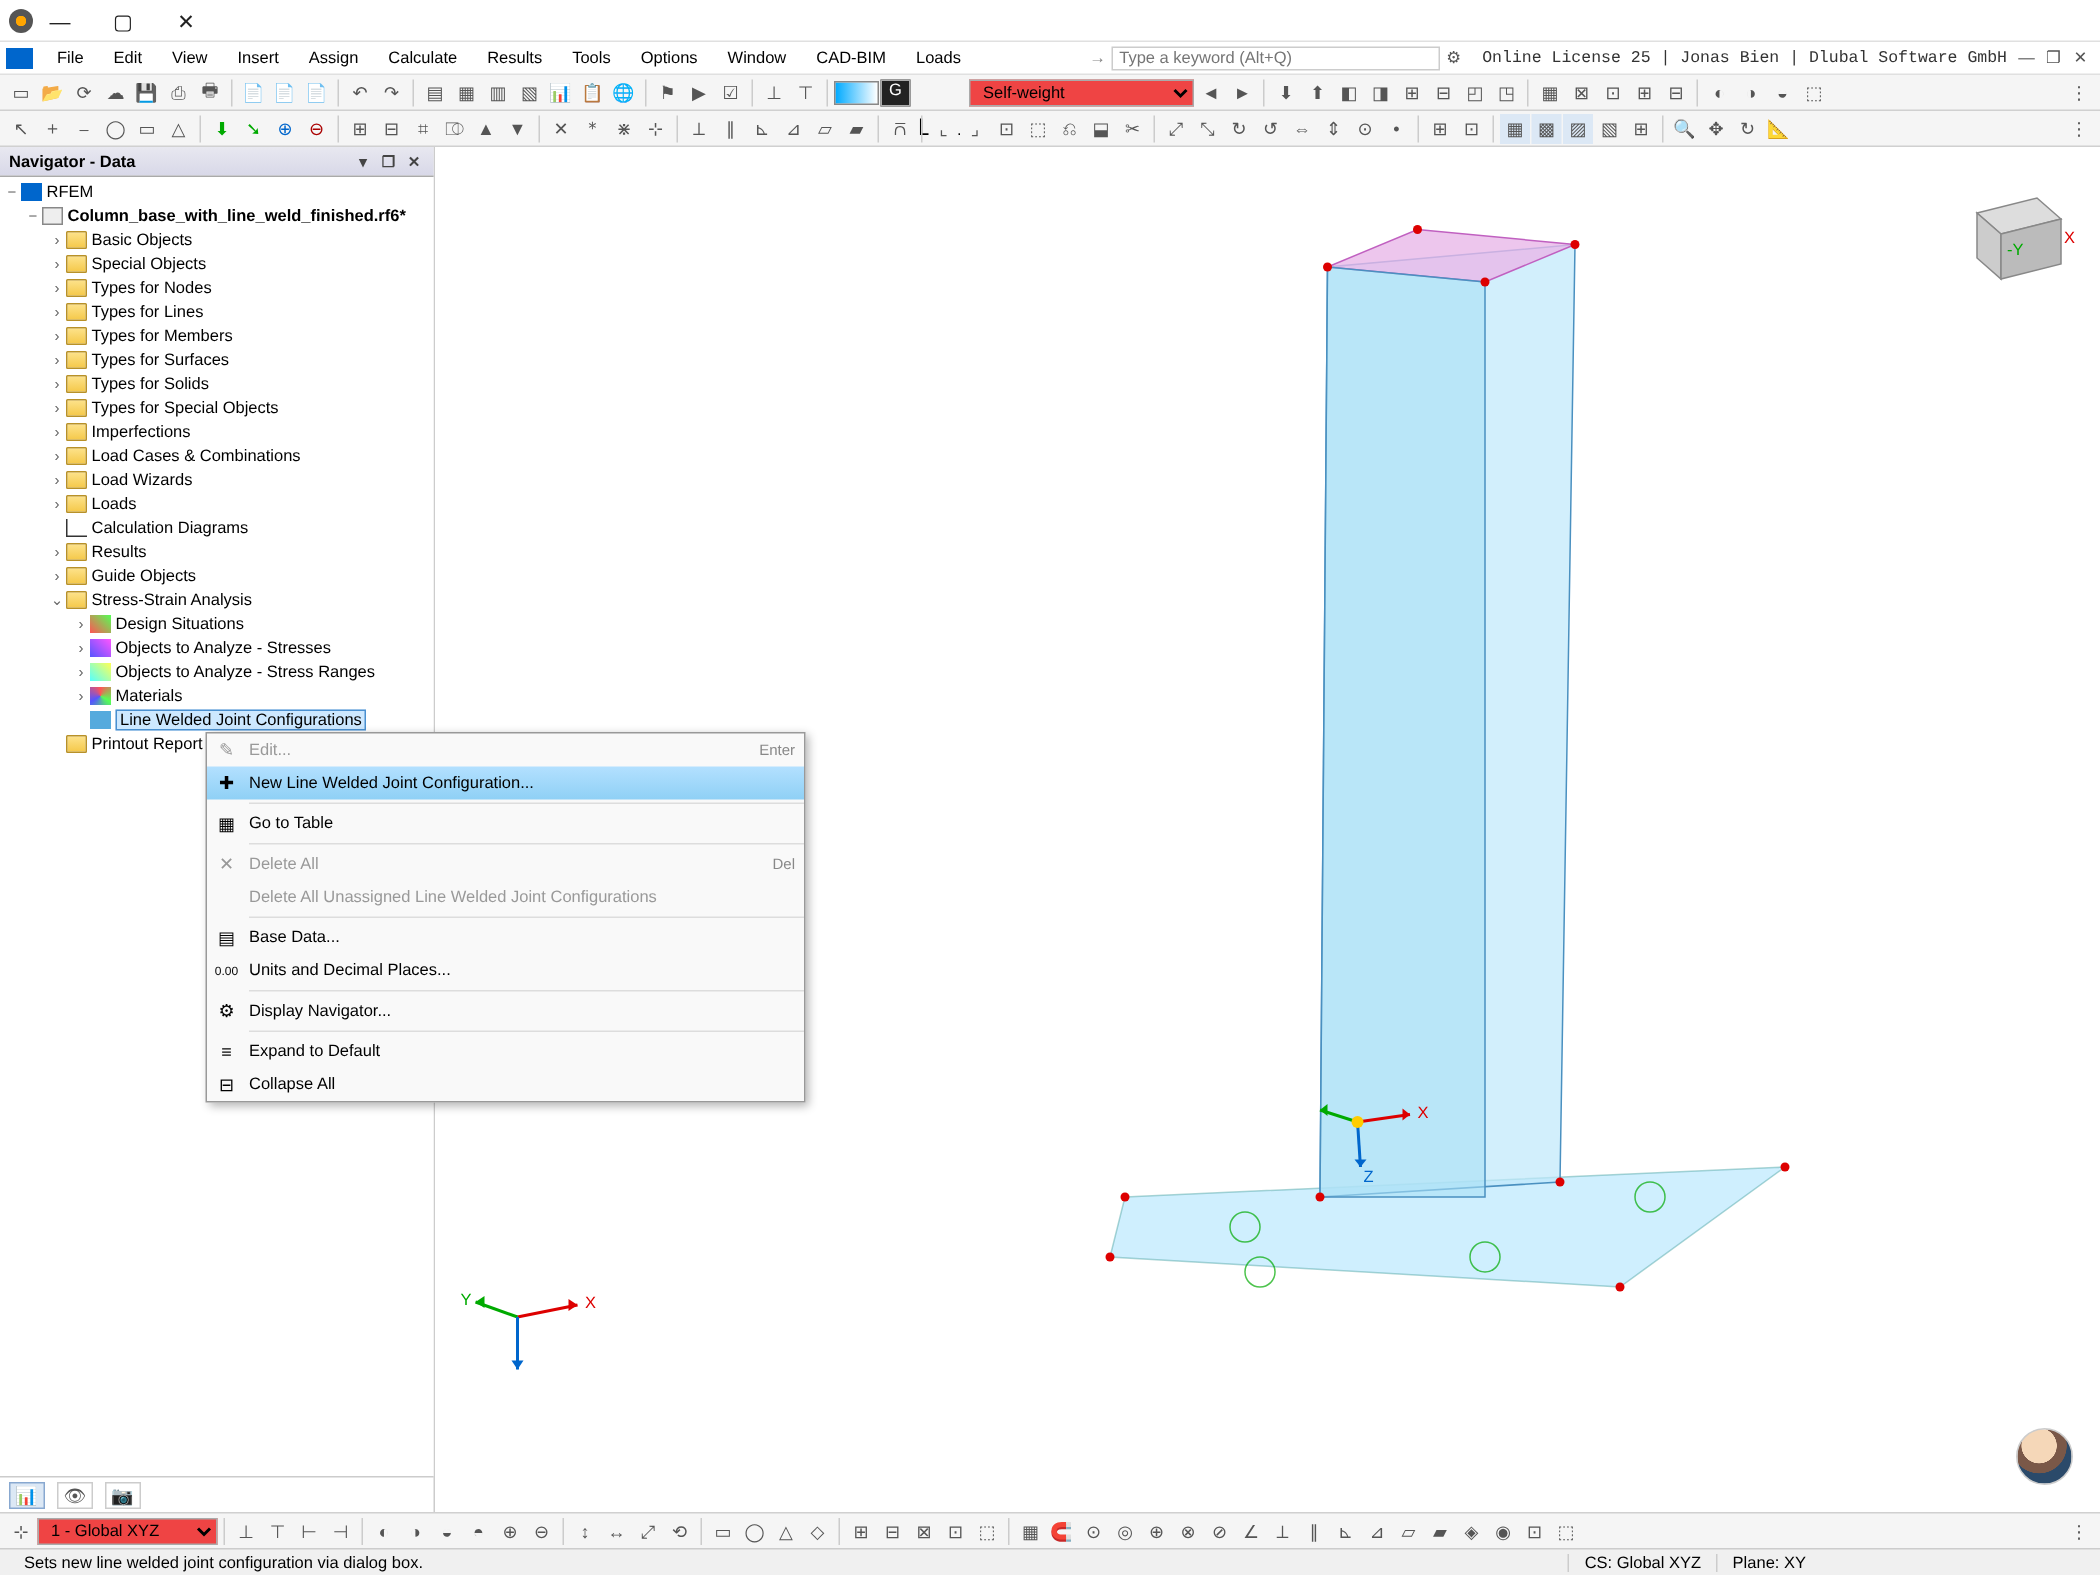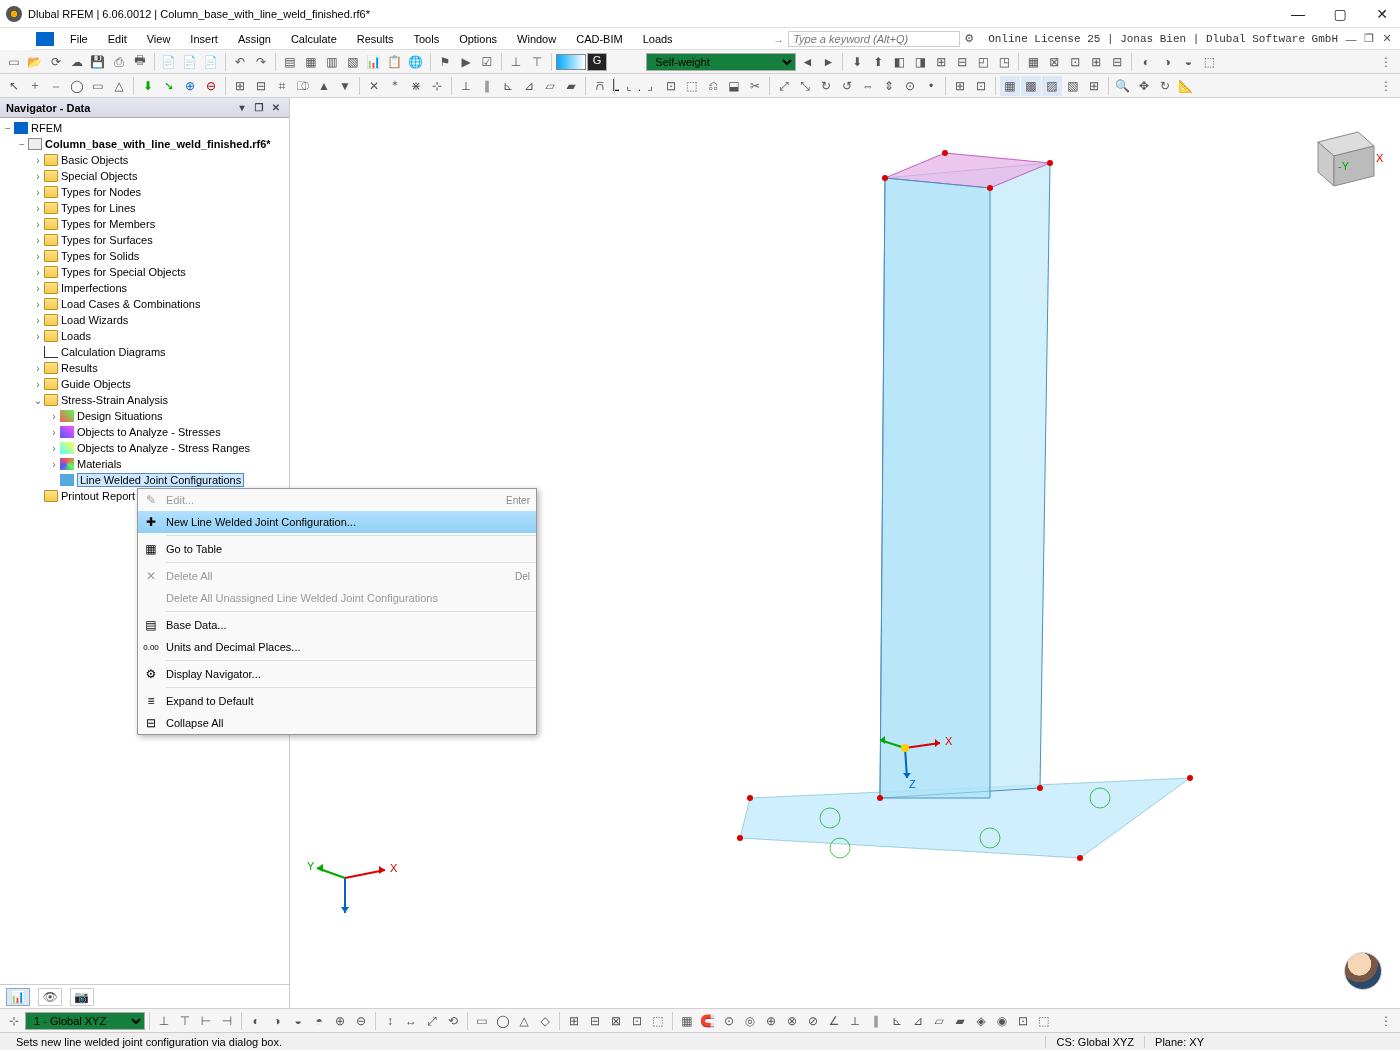--- a/index.html
+++ b/index.html
@@ -2,32 +2,32 @@
 <html><head>
 <meta charset="utf-8">
 <style>
 * { margin: 0; padding: 0; box-sizing: border-box; font-family: "Segoe UI", Tahoma, sans-serif; font-size: 11px; }
 html, body { width: 1400px; height: 1050px; overflow: hidden; background: #fff; }
 .titlebar { height: 28px; background: #fff; display: flex; align-items: center; padding: 0 6px; border-bottom: 1px solid #e0e0e0; }
 .titlebar .icon { width: 16px; height: 16px; background: radial-gradient(circle,#ffa500 30%,#555 31%); border-radius: 50%; margin-right: 6px; }
 .titlebar .title { flex: 1; }
 .winbtns { display: flex; gap: 18px; }
 .winbtn { width: 24px; height: 24px; display: flex; align-items: center; justify-content: center; cursor: pointer; font-size: 14px; color: #222; }
-.menubar { height: 22px; background: #fff; display: flex; align-items: center; padding: 0 4px; border-bottom: 1px solid #e0e0e0; margin-left: 32px; }
+.menubar { height: 22px; background: #fff; display: flex; align-items: center; padding: 0 4px; border-bottom: 1px solid #e0e0e0; }
 .menubar .logo { width: 18px; height: 14px; background: #0066cc; margin-right: 6px; }
 .menubar .menu { padding: 2px 10px; cursor: pointer; }
 .menubar .spacer { flex: 1; }
-.menubar .search { width: 172px; height: 16px; border: 1px solid #ccc; padding: 0 4px; color: #999; font-style: italic; }
+.menubar .search { width: 219px; height: 16px; border: 1px solid #ccc; padding: 0 4px; color: #999; }
 .menubar .license { margin-left: 10px; color: #333; padding-right:4px;font-family:Liberation Mono, monospace; }
 .menubar .smbtn { width:14px; height:14px; margin:0 2px; display:inline-flex; align-items:center; justify-content:center; color:#555;}
 .toolbar { height: 24px; background: #f5f5f5; border-bottom: 1px solid #d0d0d0; display: flex; align-items: center; padding: 0 4px; gap: 1px; }
 .tbtn { width: 20px; height: 20px; background: #f5f5f5; border: 1px solid transparent; display: inline-flex; align-items: center; justify-content: center; font-size: 12px; color: #555; cursor: pointer; }
 .tsep { width: 1px; height: 18px; background: #ccc; margin: 0 3px; }
 .tlbl { padding: 0 4px; font-size: 16px; margin-top: 48px; }
-.tcombo { height: 18px; border: 1px solid #aaa; background: #15803d; padding: 0 4px; font-size: 11px; }
+.tcombo { height: 18px; border: 1px solid #aaa; background: #ef4444; padding: 0 4px; font-size: 11px; }
 .tcombo.g { background:#222; color:#fff; width:20px; text-align:center;}
 .body { display: flex; height: calc(100% - 28px - 22px - 24px - 24px - 24px - 18px); }
 .navigator { width: 290px; border-right: 1px solid #ccc; display: flex; flex-direction: column; }
 .navhead { height: 20px; background: linear-gradient(#e8e8f0,#d8d8e8); border-bottom: 1px solid #aaa; display: flex; align-items: center; padding: 0 6px; font-weight: bold; }
 .navhead .sp { flex:1; }
 .navhead .hbtn { width:14px;height:14px;margin-left:3px;display:inline-flex;align-items:center;justify-content:center;font-size:10px;color:#444;}
 .tree { flex: 1; overflow: auto; padding: 2px 0; background: #fff; }
 .node { display: flex; align-items: center; height: 16px; padding: 0 2px; white-space: nowrap; }
 .node .exp { width: 12px; text-align: center; color: #666; font-size: 10px; cursor: pointer; }
 .node .nic { width: 14px; height: 12px; margin-right: 3px; display:inline-block; }
@@ -53,21 +53,20 @@
 .statusbar .sseg:first-child { border: none; flex:0 0 auto; }
 .statusbar .sp { flex:1; }
 .navcube { position:absolute; right:14px; top:14px; width:88px; height:88px; }
 .avatar { position:absolute; right:18px; bottom:18px; width:38px;height:38px;border-radius:50%;background:radial-gradient(circle at 40% 30%,#f5d7b8 35%,#7a5848 36% 55%,#2b4a6a 56%);border:1px solid #ccc;}
 </style>
 </head>
 <body>
 
 <div class="titlebar">
   <span class="icon"></span>
-  <span class="title">Dlubal RFEM | 6.06.0012 | Column_base_with_line_weld_finished.rf6*</span>
   <div class="winbtns">
     <span class="winbtn">—</span>
     <span class="winbtn">▢</span>
     <span class="winbtn">✕</span>
   </div>
 </div>
 
 <div class="menubar">
   <span class="logo"></span>
   <span class="menu">File</span>

